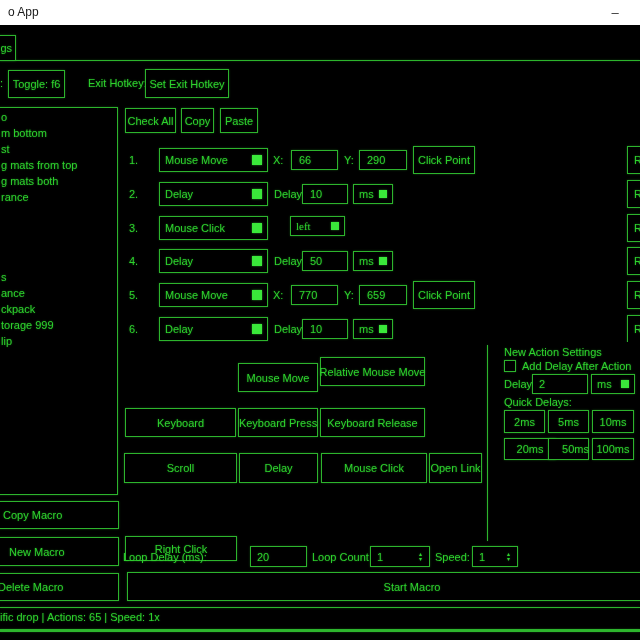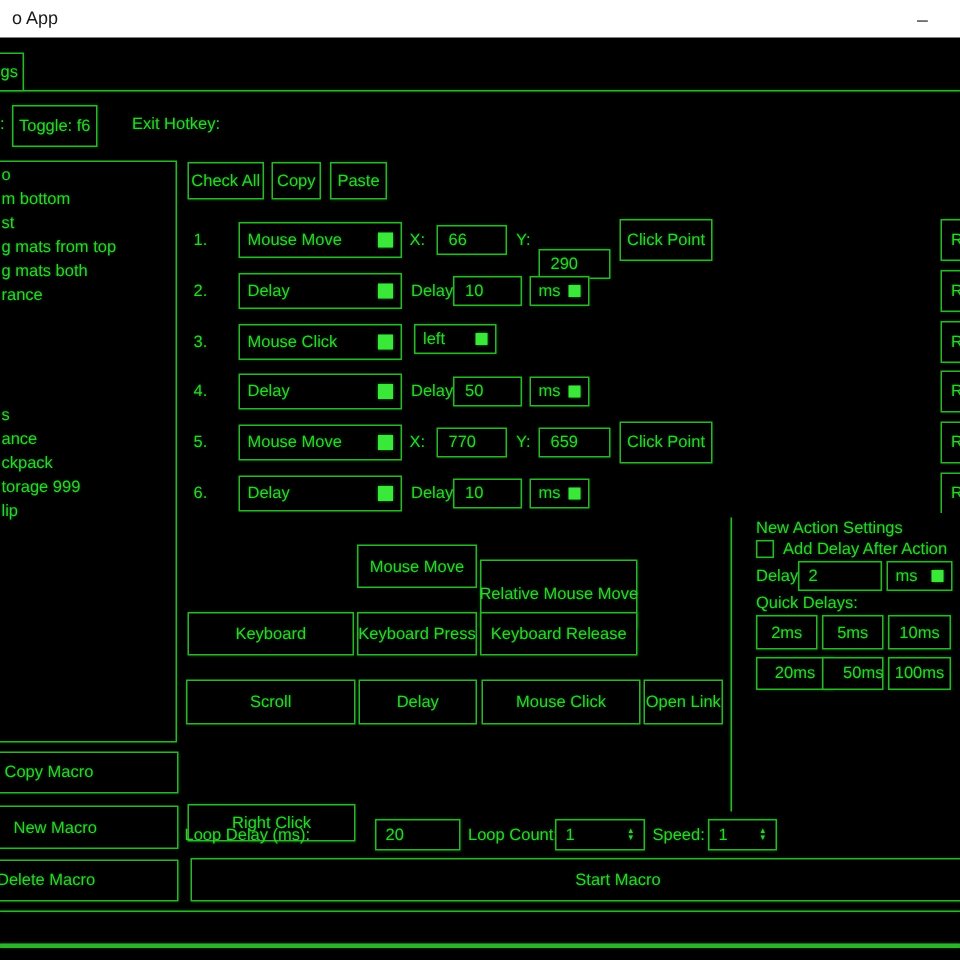--- a/index.html
+++ b/index.html
@@ -55,20 +55,23 @@
   <div class="hline" style="left:0;top:60px;width:640px;"></div>
   <div class="box" style="left:-30px;top:35px;width:46px;height:26px;justify-content:flex-end;padding-right:3px;">
     <span>gs</span>
   </div>
 
   <span class="lbl" style="left:0;top:77px;">:</span>
   <div class="btn" style="left:8px;top:70px;width:57px;height:28px;">
     <span>Toggle: f6</span>
   </div>
   <span class="lbl" style="left:88px;top:77px;">Exit Hotkey:</span>
+  <div class="btn" style="left:145px;top:69px;width:84px;height:29px;">
+    <span>Set Exit Hotkey</span>
+  </div>
 
   <div id="sidebar">
     <div id="sidebar-items" style="position:absolute;left:0;top:1px;width:100%;">
         <div class="li">o</div>
         <div class="li">m bottom</div>
         <div class="li">st</div>
         <div class="li">g mats from top</div>
         <div class="li">g mats both</div>
         <div class="li">rance</div>
         <div class="li"></div>
@@ -99,21 +102,21 @@
       <span class="rownum">1.</span>
       <div class="box dd" style="left:159px;top:2px;width:109px;height:24px;">
         <span>Mouse Move</span>
         <span class="sq sq10"></span>
       </div>
       <span class="lbl" style="left:273px;top:8px;">X:</span>
       <div class="box inp" style="left:291px;top:4px;width:47px;height:20px;">
         <span>66</span>
       </div>
       <span class="lbl" style="left:344px;top:8px;">Y:</span>
-      <div class="box inp" style="left:359px;top:20px;width:48px;height:20px;">
+      <div class="box inp" style="left:359px;top:4px;width:48px;height:20px;">
         <span>290</span>
       </div>
       <div class="btn" style="left:413px;top:0;width:62px;height:28px;">
         <span>Click Point</span>
       </div>
       <div class="btn left" style="left:627px;top:0;width:45px;height:28px;padding-left:6px;">
         <span>R</span>
       </div>
     </div>
 
@@ -135,21 +138,21 @@
         <span>R</span>
       </div>
     </div>
 
     <div class="row" style="top:74px;">
       <span class="rownum">3.</span>
       <div class="box dd" style="left:159px;top:2px;width:109px;height:24px;">
         <span>Mouse Click</span>
         <span class="sq sq10"></span>
       </div>
-      <div class="box dd" style="left:276px;top:2px;width:55px;height:20px;">
+      <div class="box dd" style="left:290px;top:2px;width:55px;height:20px;font-family:Liberation Serif, serif;">
         <span>left</span>
         <span class="sq sq8"></span>
       </div>
       <div class="btn left" style="left:627px;top:0;width:45px;height:28px;padding-left:6px;">
         <span>R</span>
       </div>
     </div>
 
     <div class="row" style="top:107px;">
       <span class="rownum">4.</span>
@@ -210,21 +213,21 @@
         <span>R</span>
       </div>
     </div>
   </div>
 
   <div class="vline" style="left:487px;top:345px;height:196px;"></div>
 
   <div class="btn" style="left:238px;top:363px;width:80px;height:29px;">
     <span>Mouse Move</span>
   </div>
-  <div class="btn" style="left:320px;top:373px;width:105px;height:46px;">
+  <div class="btn" style="left:320px;top:357px;width:105px;height:29px;">
     <span>Relative Mouse Move</span>
   </div>
   <div class="btn" style="left:125px;top:408px;width:111px;height:29px;">
     <span>Keyboard</span>
   </div>
   <div class="btn" style="left:238px;top:408px;width:80px;height:29px;">
     <span>Keyboard Press</span>
   </div>
   <div class="btn" style="left:320px;top:408px;width:105px;height:29px;">
     <span>Keyboard Release</span>
@@ -305,15 +308,16 @@
         <span>▴</span>
         <span>▾</span>
       </span>
   </div>
 
   <div class="btn" style="left:127px;top:572px;width:570px;height:29px;">
     <span>Start Macro</span>
   </div>
 
   <div class="hline" style="left:0;top:607px;width:640px;"></div>
+  <span class="lbl" style="left:0;top:611px;">ific drop | Actions: 65 | Speed: 1x</span>
   <div class="hline" style="left:0;top:629px;width:640px;height:3px;"></div>
 
 </div>
 
 </body></html>

